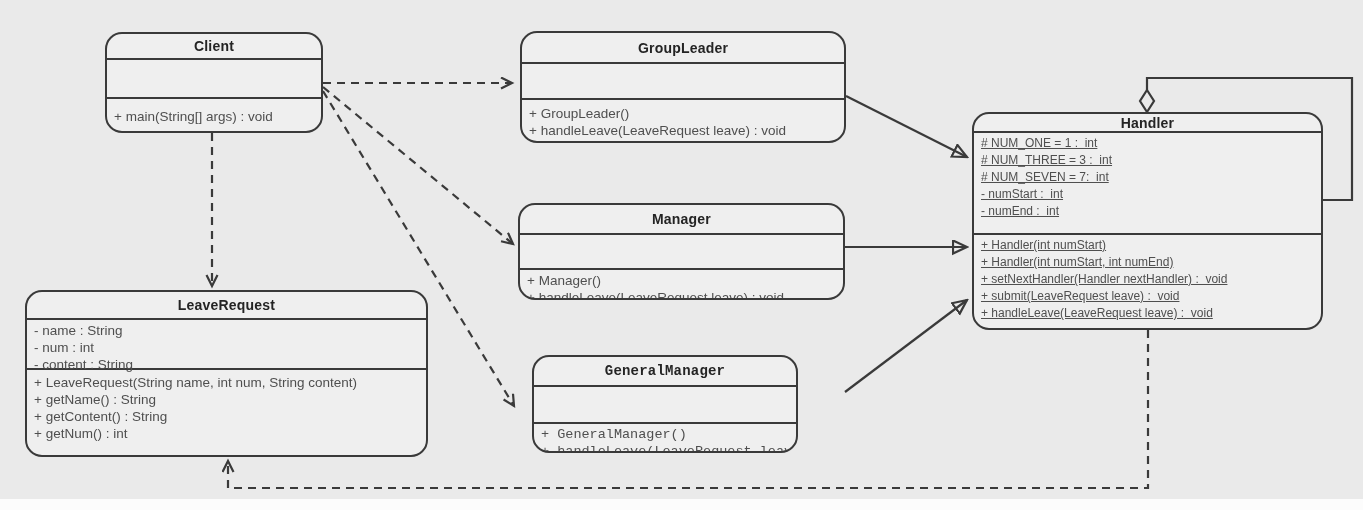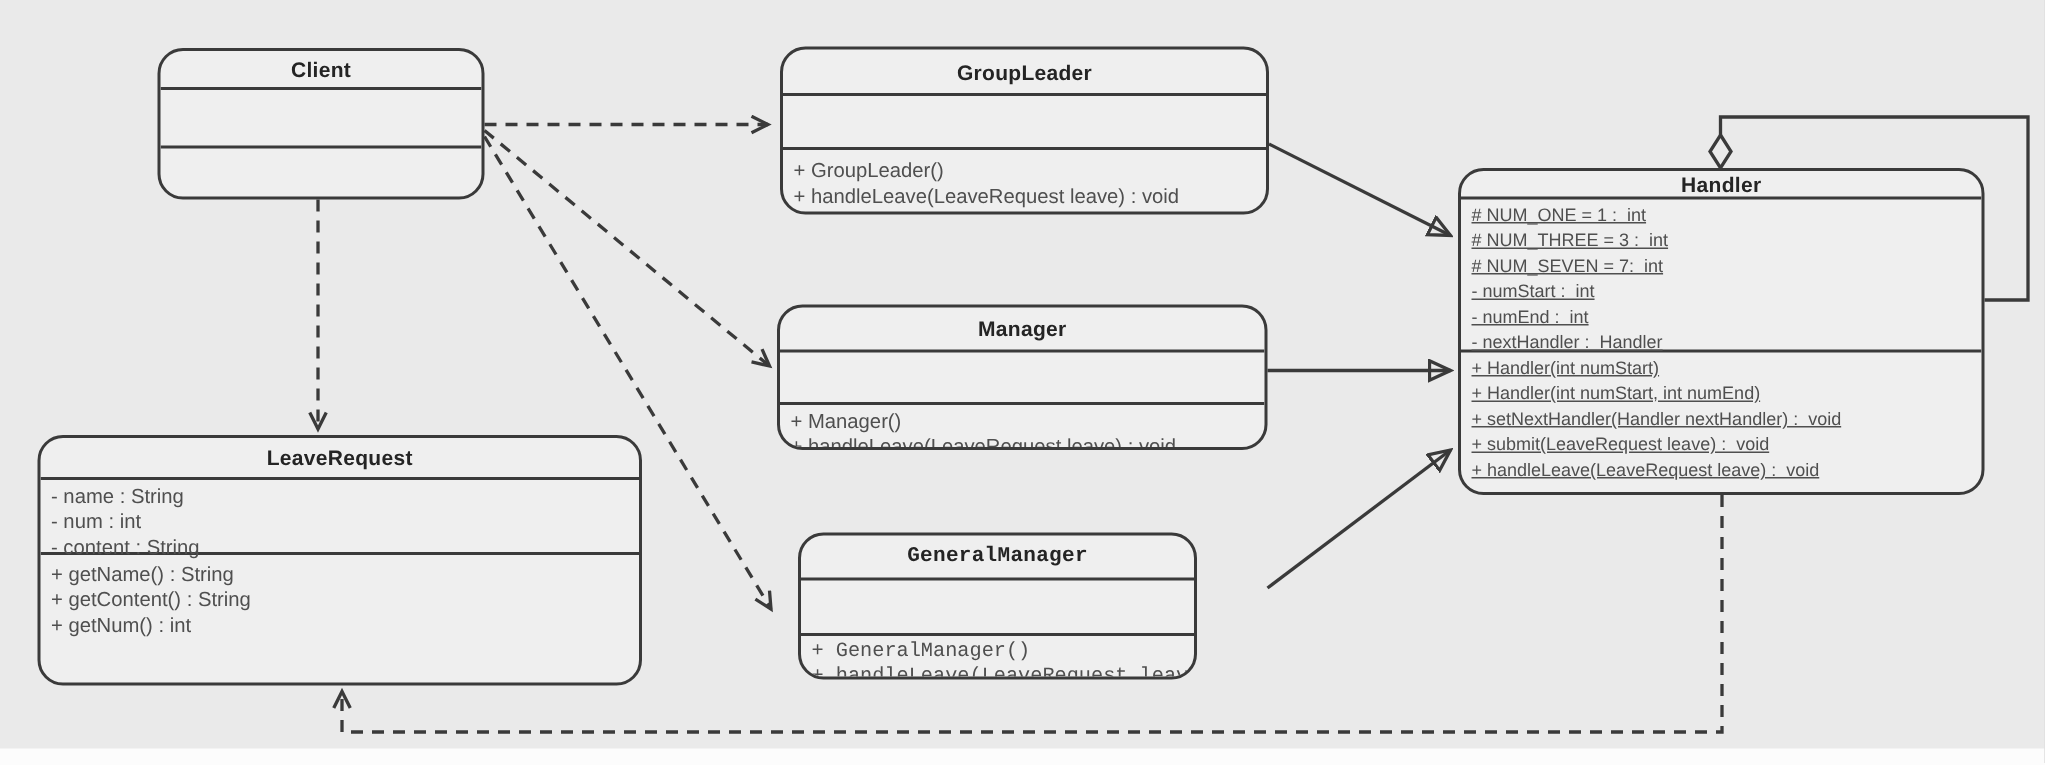--- a/index.html
+++ b/index.html
@@ -75,20 +75,23 @@
     <path d="M845,247 L967,247" marker-end="url(#hollowTriangle)"></path>
     <path d="M845,392 L967,300" marker-end="url(#hollowTriangle)"></path>
 
     <path d="M1323,200 L1352,200 L1352,78 L1147,78 L1147,90"></path>
     <path class="fillshape" d="M1147,90 L1154,101 L1147,112 L1140,101 Z"></path>
   </svg>
 
   <div class="uml-class" id="box-client">
     <div class="uml-title">Client</div>
     <div class="uml-attrs"></div>
+    <div class="uml-methods">
+        <div>+ main(String[] args) : void</div>
+      </div>
   </div>
 
   <div class="uml-class" id="box-groupleader">
     <div class="uml-title">GroupLeader</div>
     <div class="uml-attrs"></div>
     <div class="uml-methods">
         <div>+ GroupLeader()</div>
         <div>+ handleLeave(LeaveRequest leave) : void</div>
       </div>
   </div>
@@ -112,35 +115,35 @@
   </div>
 
   <div class="uml-class" id="box-leaverequest">
     <div class="uml-title">LeaveRequest</div>
     <div class="uml-attrs">
         <div>- name : String</div>
         <div>- num : int</div>
         <div>- content : String</div>
       </div>
     <div class="uml-methods">
+        <div>+ LeaveRequest(String name, int num, String content)</div>
         <div>+ getName() : String</div>
         <div>+ getContent() : String</div>
         <div>+ getNum() : int</div>
       </div>
   </div>
 
   <div class="uml-class" id="box-handler">
     <div class="uml-title">Handler</div>
     <div class="uml-attrs">
         <div># NUM_ONE = 1 :  int</div>
         <div># NUM_THREE = 3 :  int</div>
         <div># NUM_SEVEN = 7:  int</div>
         <div>- numStart :  int</div>
         <div>- numEnd :  int</div>
-        <div>- nextHandler :  Handler</div>
       </div>
     <div class="uml-methods">
         <div>+ Handler(int numStart)</div>
         <div>+ Handler(int numStart, int numEnd)</div>
         <div>+ setNextHandler(Handler nextHandler) :  void</div>
         <div>+ submit(LeaveRequest leave) :  void</div>
         <div>+ handleLeave(LeaveRequest leave) :  void</div>
       </div>
   </div>
 

